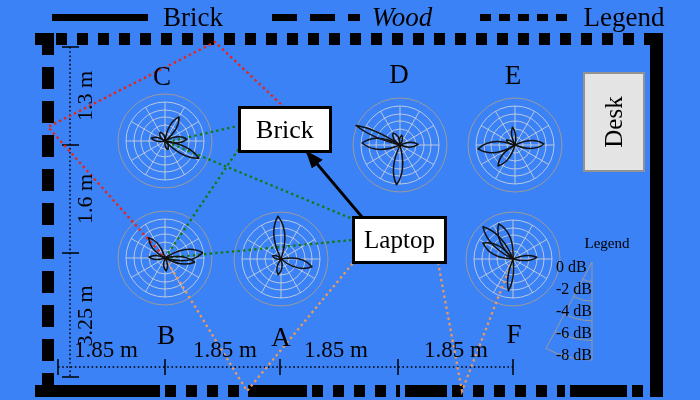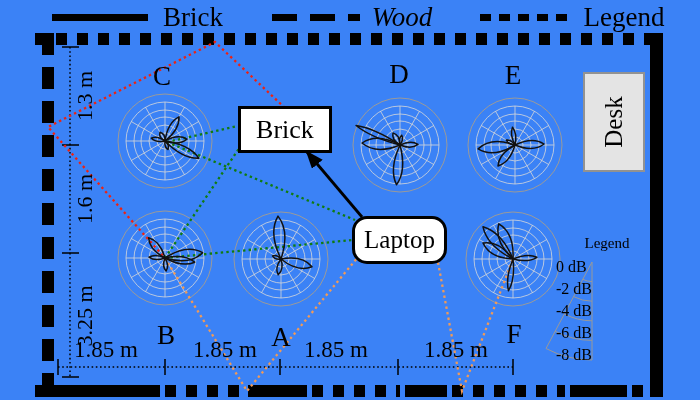--- a/index.html
+++ b/index.html
@@ -270,21 +270,21 @@
       <div class="lbl vmeaslabel" style="left: 85px; top: 316px;">3.25 m</div>
       <div class="lbl measlabel" style="left: 106px; top: 349px;">1.85 m</div>
       <div class="lbl measlabel" style="left: 225px; top: 349px;">1.85 m</div>
       <div class="lbl measlabel" style="left: 336px; top: 349px;">1.85 m</div>
       <div class="lbl measlabel" style="left: 456px; top: 349px;">1.85 m</div>
     </div>
 
   <div class="devbox" id="dock-box" style="left:238px;top:106px;width:88px;height:41px;">
     <span>Brick</span>
   </div>
-  <div class="devbox" id="laptop-box" style="left:352px;top:216px;width:89px;height:42px;font-size:25px;border-radius:15px;">
+  <div class="devbox" id="laptop-box" style="left:352px;top:216px;width:89px;height:42px;font-size:25px;">
     <span>Laptop</span>
   </div>
 
   <div id="desk-box" style="left:583px;top:72px;width:58px;height:96px;">
     <span class="rot">Desk</span>
   </div>
 
   <div class="lbl" id="db-legend-title" style="left:607px;top:243px;">Legend</div>
   <div id="db-legend-entries">
     <div>0 dB</div>

